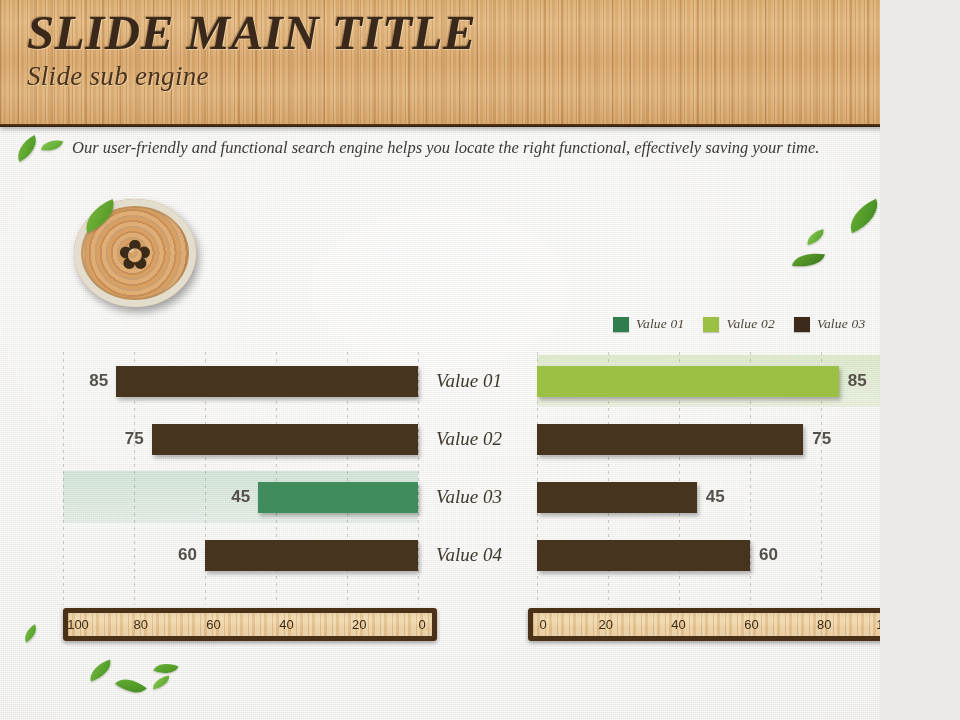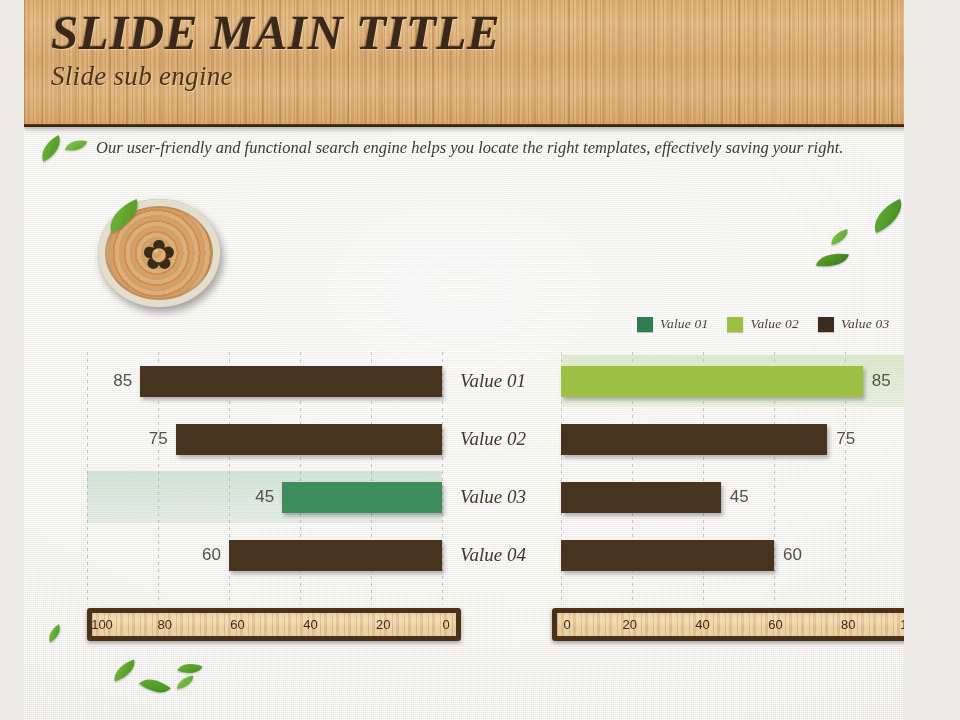--- a/index.html
+++ b/index.html
@@ -8,21 +8,20 @@
     font-family:"Liberation Serif", serif;
     background:#eceae6;
   }
   
   #slide{
     position:absolute;inset:0;width:880px;height:720px;overflow:hidden;
     background:
       repeating-linear-gradient(0deg, rgba(255,255,255,.55) 0 1px, rgba(0,0,0,.012) 1px 2px),
       repeating-linear-gradient(90deg, rgba(255,255,255,.45) 0 1px, rgba(0,0,0,.012) 1px 2px),
       radial-gradient(120% 90% at 50% 40%, #f6f5f3 0%, #eeedea 55%, #e4e2de 100%);
-    margin-left: 24px;
   }
   
   .header{
     position:absolute;left:0;top:0;width:960px;height:127px;
     background:
       repeating-linear-gradient(90deg,
         rgba(120,72,30,.16) 0px, rgba(120,72,30,.16) 1px,
         rgba(255,255,255,.10) 1px, rgba(255,255,255,.10) 3px,
         rgba(120,72,30,.07) 3px, rgba(120,72,30,.07) 6px,
         rgba(255,255,255,.05) 6px, rgba(255,255,255,.05) 9px),
@@ -112,21 +111,21 @@
   }
   .row{position:absolute;left:0;width:100%;height:58px;}
   .band{position:absolute;left:0;top:3px;width:100%;height:52px;}
   .band.green{background:linear-gradient(180deg,rgba(160,200,110,.30),rgba(160,200,110,.16));}
   .band.teal{background:linear-gradient(180deg,rgba(120,180,140,.28),rgba(120,180,140,.14));}
   .bar{
     position:absolute;top:14px;height:31px;
     box-shadow:2px 3px 4px rgba(0,0,0,.28);
   }
   .vlabel{
-    position:absolute;top:19px;font-size:17px;font-weight:normal;color:#55514a;
+    position:absolute;top:19px;font-size:17px;font-weight:bold;color:#55514a;
     font-family:"Liberation Sans", sans-serif;
   }
   
   .cats{position:absolute;left:418px;top:352px;width:120px;height:253px;}
   .cats div{
     position:absolute;left:18px;height:58px;line-height:58px;
     font-size:19px;font-style:italic;color:#3f382c;white-space:nowrap;
   }
   
   .axis{
@@ -172,21 +171,21 @@
 
 <div id="slide">
 
   <div class="header">
     <div class="hdr-text">
       <div class="slide-title">SLIDE MAIN TITLE</div>
       <div class="slide-sub">Slide sub engine</div>
     </div>
   </div>
 
-  <div class="intro">Our user-friendly and functional search engine helps you locate the right templates, effectively saving your right.</div>
+  <div class="intro">Our user-friendly and functional search engine helps you locate the right functional, effectively saving your time.</div>
 
   <div class="wood-slice">
     <div class="bark"></div>
     <div class="plant">✿</div>
     <div class="slice-leaf"></div>
   </div>
 
   <div class="legend" id="legend">
       <div class="item">
         <span class="sw" style="background: rgb(47, 125, 79);"></span>

